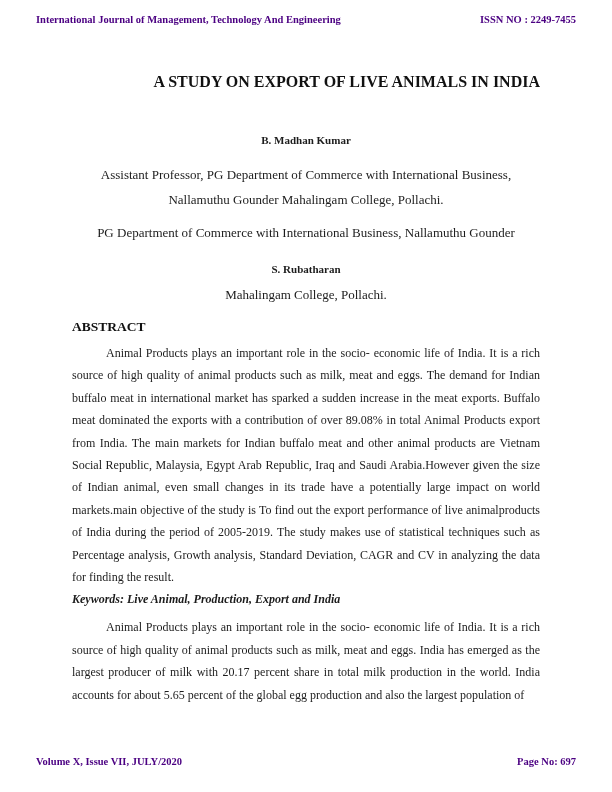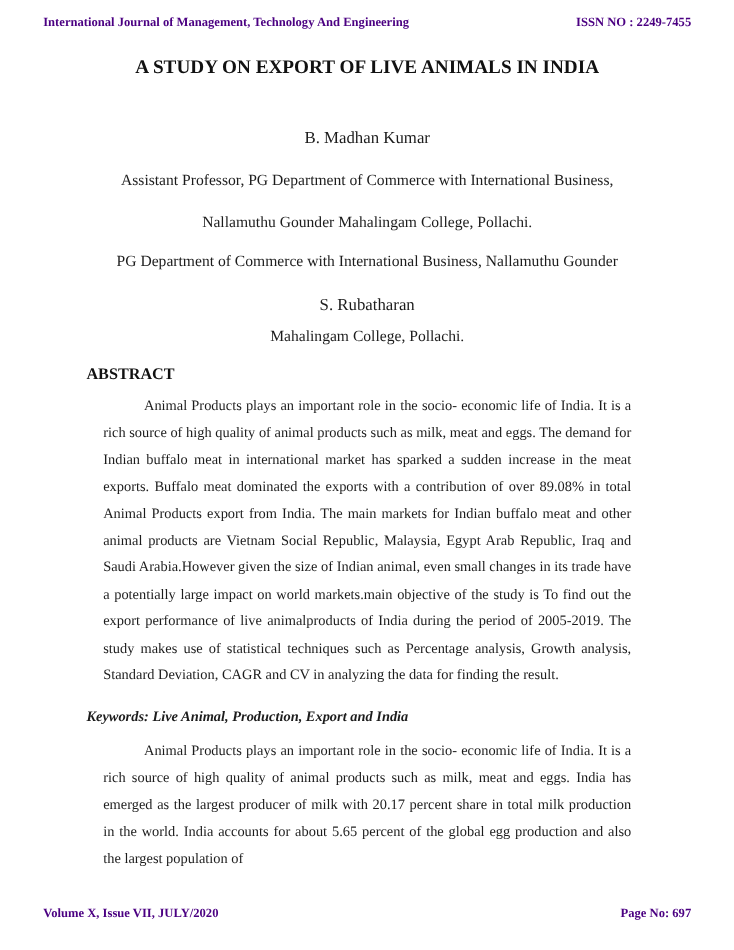--- a/index.html
+++ b/index.html
@@ -43,51 +43,51 @@
     font-family: Liberation Serif, serif;
   }
   main {
     position: absolute;
     top: 0;
     left: 72px;
     width: 468px;
   }
   .paper-title {
     margin: 0;
-    padding-top: 48px;
+    padding-top: 73px;
     font-size: 16px;
     font-weight: bold;
-    text-align: center;
+    text-align: right;
     color: #111111;
   }
   .center-line {
     margin: 0;
     text-align: center;
     font-size: 13px;
     line-height: 17px;
   }
   .author-name {
-    font-weight: normal;
-    font-size: 14px;
+    font-weight: bold;
+    font-size: 11px;
   }
   .mt-author1 { margin-top: 41px; }
   .mt-affil1a { margin-top: 17px; }
-  .mt-affil1b { margin-top: 18px; }
+  .mt-affil1b { margin-top: 8px; }
   .mt-author2 { margin-top: 20px; }
   .mt-affil2a { margin-top: 16px; }
   .mt-affil2b { margin-top: 8px; }
   .section-heading {
     margin: 0;
     margin-top: 16px;
     font-size: 13.5px;
     font-weight: bold;
     color: #111111;
   }
   .body-text {
-    margin: 14px;
+    margin: 0;
     margin-top: 7px;
     font-size: 12px;
     line-height: 22.4px;
     text-align: justify;
     text-indent: 34px;
   }
   .keywords-line {
     margin: 0;
     margin-top: 1px;
     font-size: 12px;

